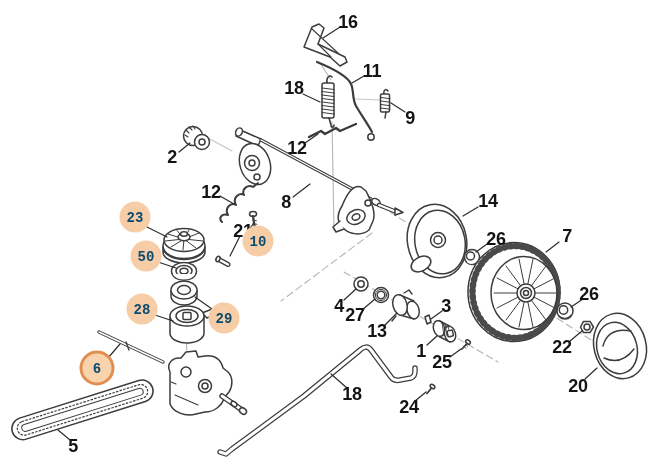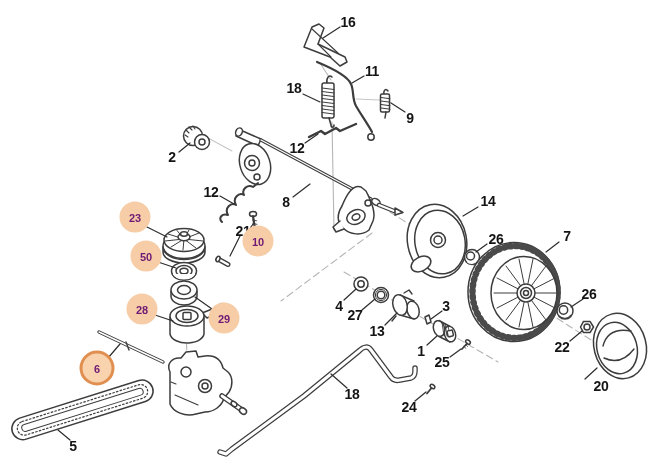--- a/index.html
+++ b/index.html
@@ -1,23 +1,23 @@
 <!DOCTYPE html>
 <html><head>
 <meta charset="utf-8">
 <style>
   html,body{margin:0;padding:0;background:#fff;}
   #stage{position:relative;width:652px;height:476px;background:#fff;overflow:hidden;
          font-family:"Liberation Sans", sans-serif;}
   #art{position:absolute;left:0;top:0;}
-  .lbl{position:absolute;transform:translate(-50%,-50%);font-weight:bold;font-size:14px;
+  .lbl{position:absolute;transform:translate(-50%,-50%);font-weight:bold;font-size:18px;
        color:#141414;letter-spacing:-0.3px;white-space:nowrap;cursor:default;}
   .badge{position:absolute;width:31px;height:31px;border-radius:50%;
          transform:translate(-50%,-50%);display:flex;align-items:center;justify-content:center;
-         font-weight:bold;font-size:11px;color:#701a75;cursor:pointer;}
+         font-weight:bold;font-size:14px;color:#0c4a6e;cursor:pointer;font-family:Liberation Mono, monospace;}
   .badge.filled{background:#f6cda6;}
   .badge.ring{background:#f8d3ae;border:3px solid #e08f50;width:29px;height:29px;}
 </style>
 </head>
 <body>
 
 <div id="stage">
 
 <svg id="art" width="652" height="476" viewBox="0 0 652 476" fill="none" stroke-linecap="round" stroke-linejoin="round">
 
@@ -303,21 +303,21 @@
   <div class="lbl" style="left:410px;top:118px">9</div>
   <div class="lbl" style="left:297px;top:148px">12</div>
   <div class="lbl" style="left:172px;top:157px">2</div>
   <div class="lbl" style="left:211px;top:192px">12</div>
   <div class="lbl" style="left:286px;top:202px">8</div>
   <div class="lbl" style="left:488px;top:201px">14</div>
   <div class="lbl" style="left:496px;top:239px">26</div>
   <div class="lbl" style="left:567px;top:236px">7</div>
   <div class="lbl" style="left:589px;top:294px">26</div>
   <div class="lbl" style="left:562px;top:347px">22</div>
-  <div class="lbl" style="left:601px;top:386px">20</div>
+  <div class="lbl" style="left:578px;top:386px">20</div>
   <div class="lbl" style="left:243px;top:231px">21</div>
   <div class="lbl" style="left:339px;top:306px">4</div>
   <div class="lbl" style="left:355px;top:315px">27</div>
   <div class="lbl" style="left:377px;top:331px">13</div>
   <div class="lbl" style="left:446px;top:306px">3</div>
   <div class="lbl" style="left:421px;top:351px">1</div>
   <div class="lbl" style="left:442px;top:362px">25</div>
   <div class="lbl" style="left:352px;top:394px">18</div>
   <div class="lbl" style="left:409px;top:407px">24</div>
   <div class="lbl" style="left:73px;top:446px">5</div>

